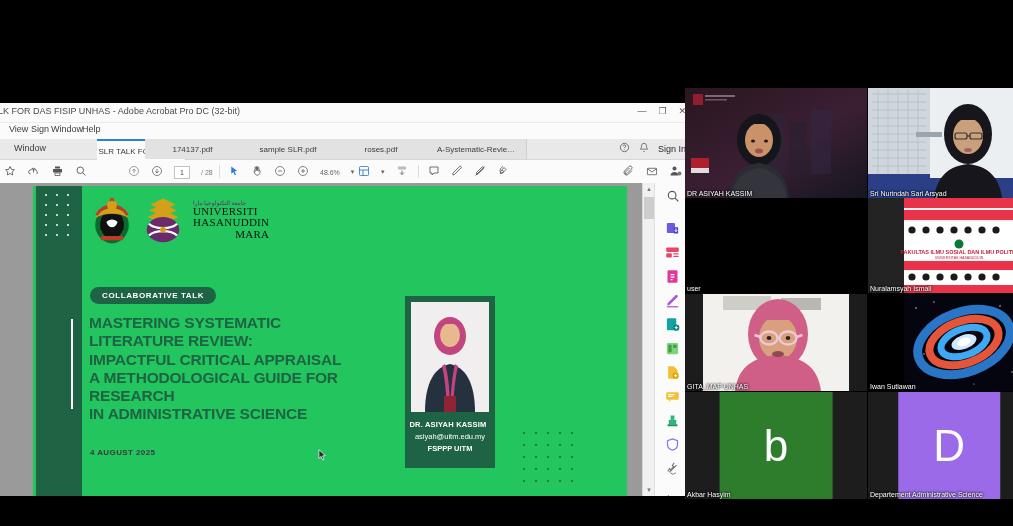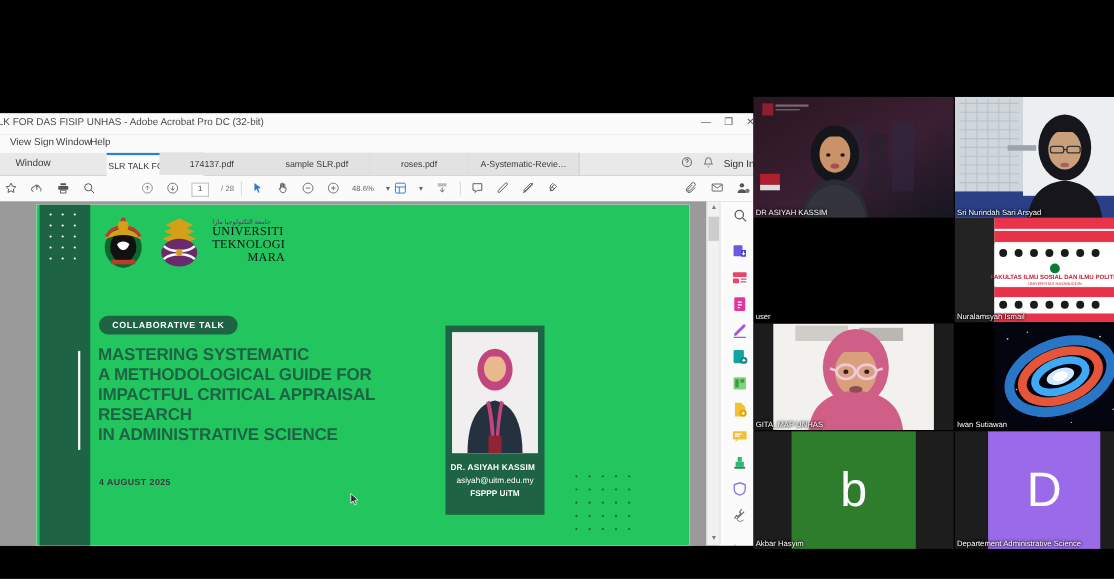--- a/index.html
+++ b/index.html
@@ -56,21 +56,21 @@
   .uitm-text{font-family:"Liberation Serif",serif;color:#111;line-height:1.02;}
   .uitm-text .ar{font-size:6px;color:#6b2a6b;letter-spacing:.4px;}
   .uitm-text .l1{font-size:11px;letter-spacing:.3px;}
   .uitm-text .l2{font-size:11px;letter-spacing:.3px;}
   .uitm-text .l3{font-size:11px;letter-spacing:.3px;text-align:right;}
 
   .badge{position:absolute;left:57px;top:101px;padding:4px 12px;background:#1e6343;color:#fff;
          border-radius:11px;font-size:8px;font-weight:bold;letter-spacing:.6px;}
   .title{position:absolute;left:56px;top:128px;width:330px;color:#1e6343;font-weight:bold;
          font-size:15.5px;line-height:1.18;letter-spacing:-.2px;}
-  .date{position:absolute;left:57px;top:248px;font-size:8px;font-weight:bold;color:#3a3a3a;letter-spacing:.4px;text-align:center;}
+  .date{position:absolute;left:57px;top:262px;font-size:8px;font-weight:bold;color:#3a3a3a;letter-spacing:.4px;text-align:center;}
 
   .speakerbox{position:absolute;left:372px;top:110px;width:90px;height:172px;background:#1e6343;}
   .photo{position:absolute;left:6px;top:6px;width:78px;height:110px;background:#efefef;overflow:hidden;}
   .sp-name{position:absolute;left:0;right:4px;top:124px;text-align:center;color:#fff;font-size:7.5px;font-weight:bold;letter-spacing:.2px;}
   .sp-mail{position:absolute;left:0;right:0;top:136px;text-align:center;color:#fff;font-size:7.5px;}
   .sp-org{position:absolute;left:0;right:0;top:148px;text-align:center;color:#fff;font-size:7.5px;font-weight:bold;}
 
   .cornerdots{position:absolute;left:490px;top:246px;width:60px;height:56px;}
   .cornerdots i{position:absolute;width:2px;height:2px;background:#1e6343;border-radius:50%;}
 
@@ -346,31 +346,32 @@
                 <path d="M27 10 46 18 27 26 8 18z" fill="#d4a017"></path>
                 <path d="M27 18 48 27 27 36 6 27z" fill="#d4a017"></path>
                 <ellipse cx="27" cy="44" rx="22" ry="17" fill="#6b2a6b"></ellipse>
                 <path d="M8 36c8 8 30 8 38 0M8 52c8-8 30-8 38 0" stroke="#fff" stroke-width="3" fill="none"></path>
                 <circle cx="27" cy="44" r="4" fill="#d4a017"></circle>
               </svg>
             </div>
             <div class="uitm-text">
               <div class="ar">جامعة التكنولوجيا مارا</div>
               <div class="l1">UNIVERSITI</div>
-              <div class="l2">TEKNOLOGI</div>
+              <div class="l2">HASANUDDIN</div>
               <div class="l3">MARA</div>
             </div>
           </div>
 
           <div class="badge">COLLABORATIVE TALK</div>
 
           <div class="title">
             <div>MASTERING SYSTEMATIC</div>
+            <div>LITERATURE REVIEW:</div>
+            <div>IMPACTFUL CRITICAL APPRAISAL</div>
             <div>A METHODOLOGICAL GUIDE FOR</div>
-            <div>IMPACTFUL CRITICAL APPRAISAL</div>
             <div>RESEARCH</div>
             <div>IN ADMINISTRATIVE SCIENCE</div>
           </div>
 
           <div class="date">4 AUGUST 2025</div>
 
           <div class="speakerbox">
             <div class="photo">
               <svg viewBox="0 0 78 110" width="78" height="110">
                 <rect width="78" height="110" fill="#f0eeee"></rect>

